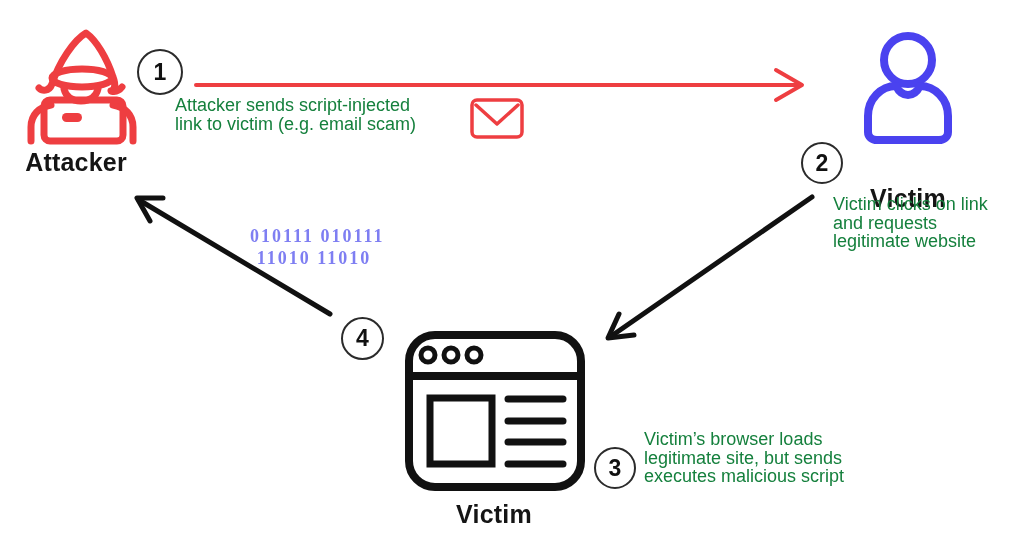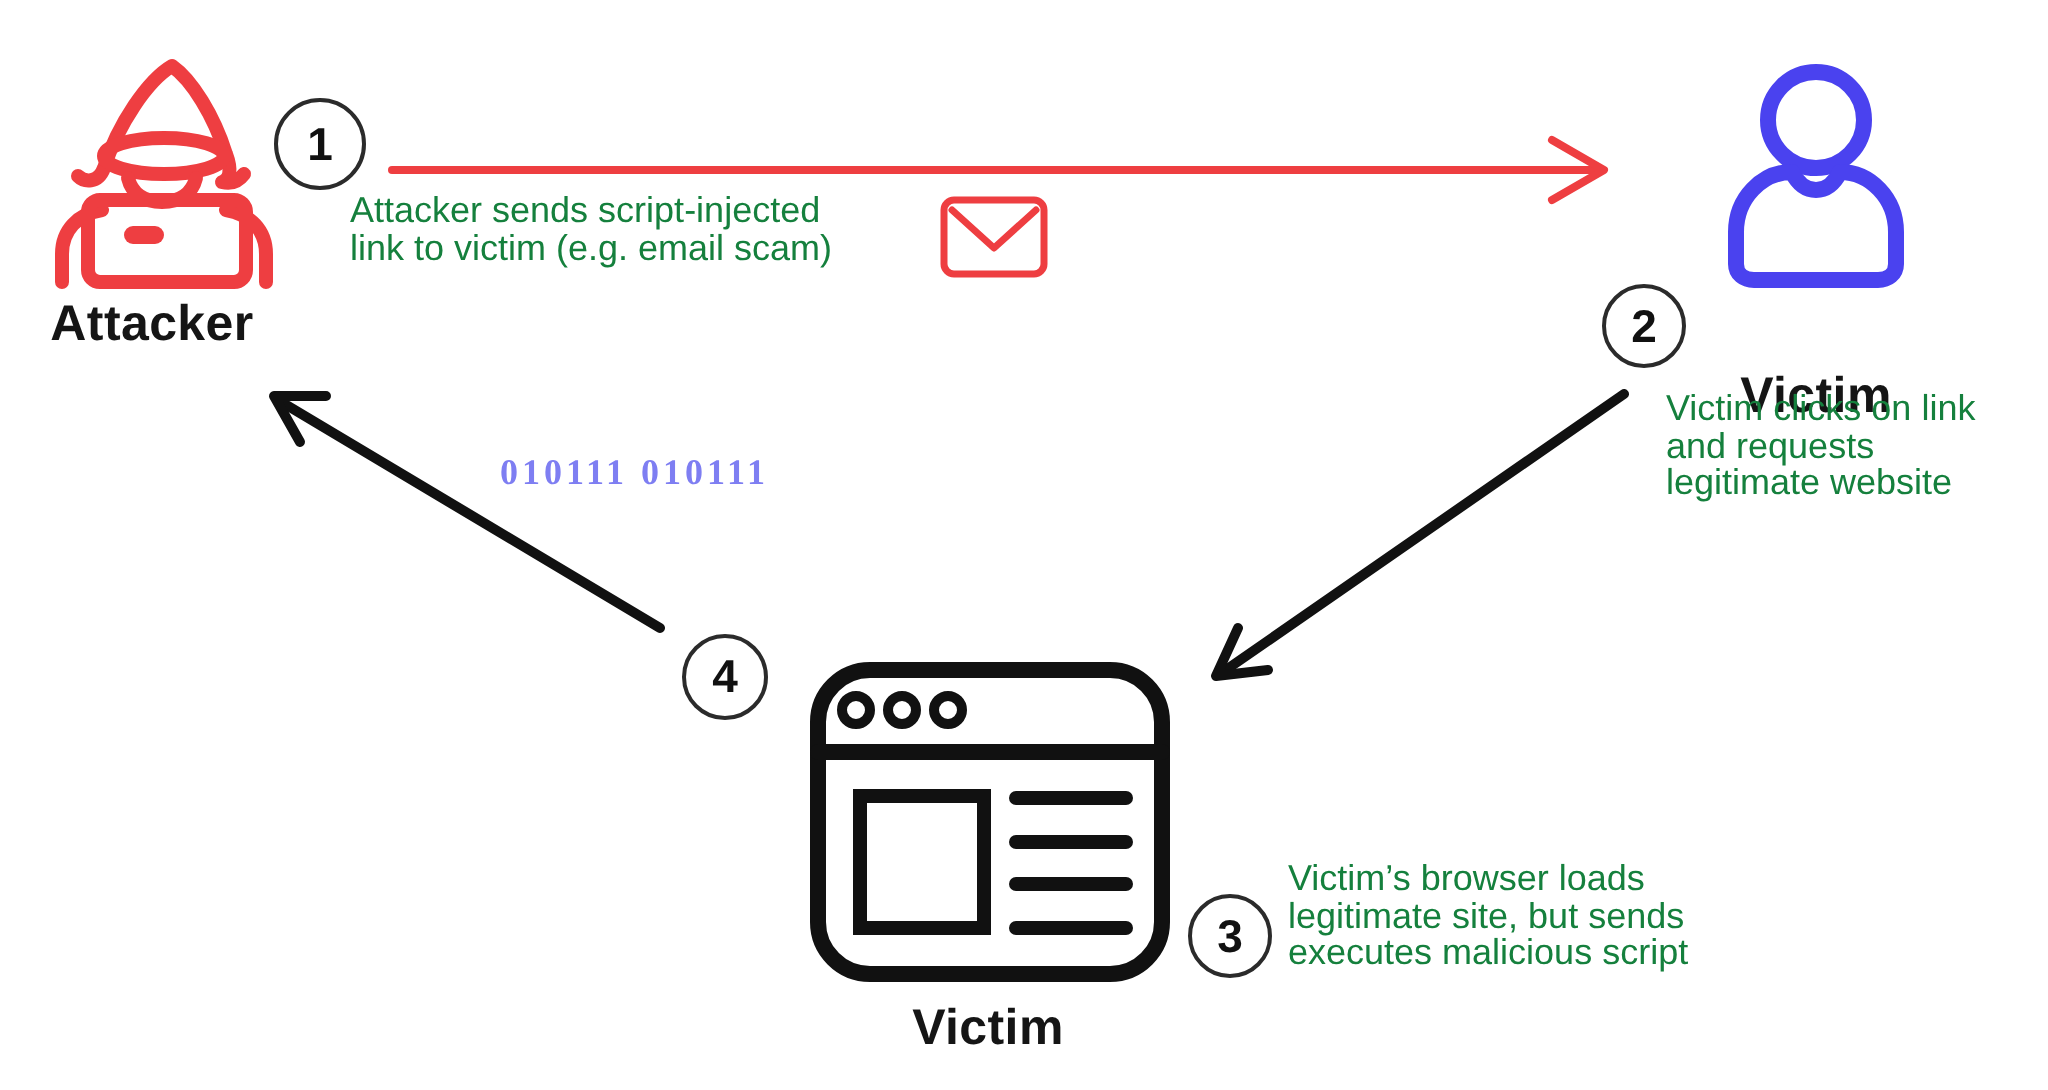--- a/index.html
+++ b/index.html
@@ -94,20 +94,21 @@
 
   <svg class="abs" style="left:125px;top:185px;" width="220" height="140" viewBox="0 0 220 140">
     <g fill="none" stroke="#111111" stroke-width="5" stroke-linecap="round" stroke-linejoin="round">
       <line x1="205" y1="129" x2="14" y2="15"></line>
       <polyline points="25,36 12,13 38,13"></polyline>
     </g>
   </svg>
 
   <div class="binary">
     <div>010111 010111</div>
+    <div>11010 11010</div>
   </div>
 
   <div class="step-circle" style="left:341px;top:317px;width:43px;height:43px;">
     <span>4</span>
   </div>
 
 
   <svg class="abs" style="left:402px;top:328px;" width="190" height="170" viewBox="0 0 190 170">
     <g fill="none" stroke="#111111" stroke-width="8" stroke-linecap="round" stroke-linejoin="round">
       <rect x="7" y="7" width="172" height="152" rx="26"></rect>

